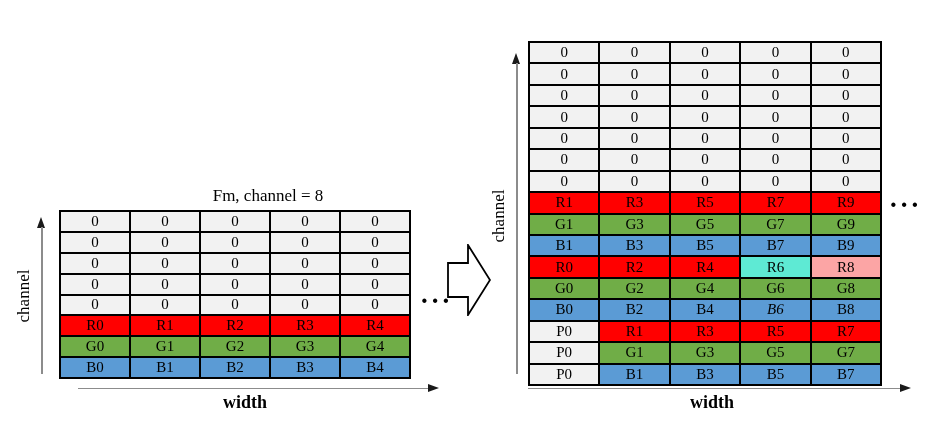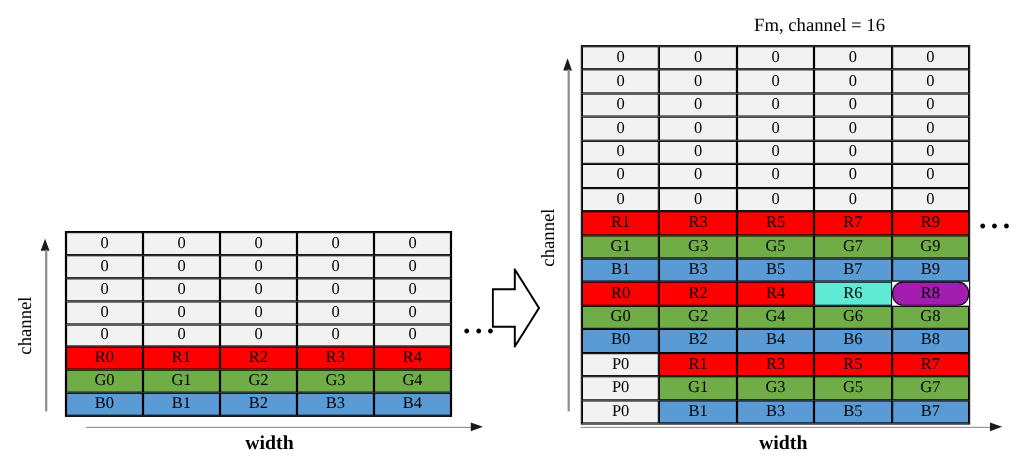--- a/index.html
+++ b/index.html
@@ -57,20 +57,21 @@
     border-top:4.5px solid transparent; border-bottom:4.5px solid transparent;
     border-left:11px solid var(--color-arrowhead,#111);
   }
   .block-arrow { position:absolute; }
 </style>
 </head>
 <body>
 
 <div class="canvas">
 
+  <div class="fig-title" style="left:268px; top:186px">Fm, channel = 8</div>
 
   <div class="arrow-up" style="left:37px; top:217px"></div>
   <div class="vline" style="left:41.3px; top:227px; height:147px"></div>
   <div class="axis-label-v" style="left:23px; top:296px">channel</div>
 
   <div class="fm-table" style="left:59px; top:210px; width:352px; height:169px">
       <div class="trow">
         <div class="tcell" style="background: rgb(242, 242, 242);">0</div>
         <div class="tcell" style="background: rgb(242, 242, 242);">0</div>
         <div class="tcell" style="background: rgb(242, 242, 242);">0</div>
@@ -131,21 +132,20 @@
   <div class="dots" style="left:421px; top:281px">...</div>
 
   <div class="hline" style="left:78px; top:388px; width:350px"></div>
   <div class="arrow-right" style="left:428px; top:384.3px"></div>
   <div class="axis-label-h" style="left:245px; top:392px">width</div>
 
   <svg class="block-arrow" style="left:447px; top:244px" width="44" height="72" viewBox="0 0 44 72" aria-hidden="true">
     <polygon points="1,19 21,19 21,1 43,36 21,71 21,53 1,53" stroke="#000000" stroke-width="1.8" stroke-linejoin="miter" fill="#FFFFFF"></polygon>
   </svg>
 
-  <div class="fig-title" style="left:745px; top:13px">Fm, channel = 16</div>
 
   <div class="arrow-up" style="left:512px; top:53px"></div>
   <div class="vline" style="left:516.3px; top:63px; height:311px"></div>
   <div class="axis-label-v" style="left:498px; top:216px">channel</div>
 
   <div class="fm-table" style="left:528px; top:41px; width:354px; height:345px">
       <div class="trow">
         <div class="tcell" style="background: rgb(242, 242, 242);">0</div>
         <div class="tcell" style="background: rgb(242, 242, 242);">0</div>
         <div class="tcell" style="background: rgb(242, 242, 242);">0</div>
@@ -213,34 +213,34 @@
         <div class="tcell" style="background: rgb(91, 155, 213);">B3</div>
         <div class="tcell" style="background: rgb(91, 155, 213);">B5</div>
         <div class="tcell" style="background: rgb(91, 155, 213);">B7</div>
         <div class="tcell" style="background: rgb(91, 155, 213);">B9</div>
       </div>
       <div class="trow">
         <div class="tcell" style="background: rgb(255, 0, 0);">R0</div>
         <div class="tcell" style="background: rgb(255, 0, 0);">R2</div>
         <div class="tcell" style="background: rgb(255, 0, 0);">R4</div>
         <div class="tcell" style="background: #5eead4;">R6</div>
-        <div class="tcell" style="background: #a21caf; border-radius: 10px;">R8</div>
+        <div class="tcell" style="background: #fca5a5;">R8</div>
       </div>
       <div class="trow">
         <div class="tcell" style="background: rgb(112, 173, 71);">G0</div>
         <div class="tcell" style="background: rgb(112, 173, 71);">G2</div>
         <div class="tcell" style="background: rgb(112, 173, 71);">G4</div>
         <div class="tcell" style="background: rgb(112, 173, 71);">G6</div>
         <div class="tcell" style="background: rgb(112, 173, 71);">G8</div>
       </div>
       <div class="trow">
         <div class="tcell" style="background: rgb(91, 155, 213);">B0</div>
         <div class="tcell" style="background: rgb(91, 155, 213);">B2</div>
         <div class="tcell" style="background: rgb(91, 155, 213);">B4</div>
-        <div class="tcell" style="background: rgb(91, 155, 213);">B6</div>
+        <div class="tcell" style="background: rgb(91, 155, 213); font-style: italic;">B6</div>
         <div class="tcell" style="background: rgb(91, 155, 213);">B8</div>
       </div>
       <div class="trow">
         <div class="tcell" style="background: rgb(242, 242, 242);">P0</div>
         <div class="tcell" style="background: rgb(255, 0, 0);">R1</div>
         <div class="tcell" style="background: rgb(255, 0, 0);">R3</div>
         <div class="tcell" style="background: rgb(255, 0, 0);">R5</div>
         <div class="tcell" style="background: rgb(255, 0, 0);">R7</div>
       </div>
       <div class="trow">

